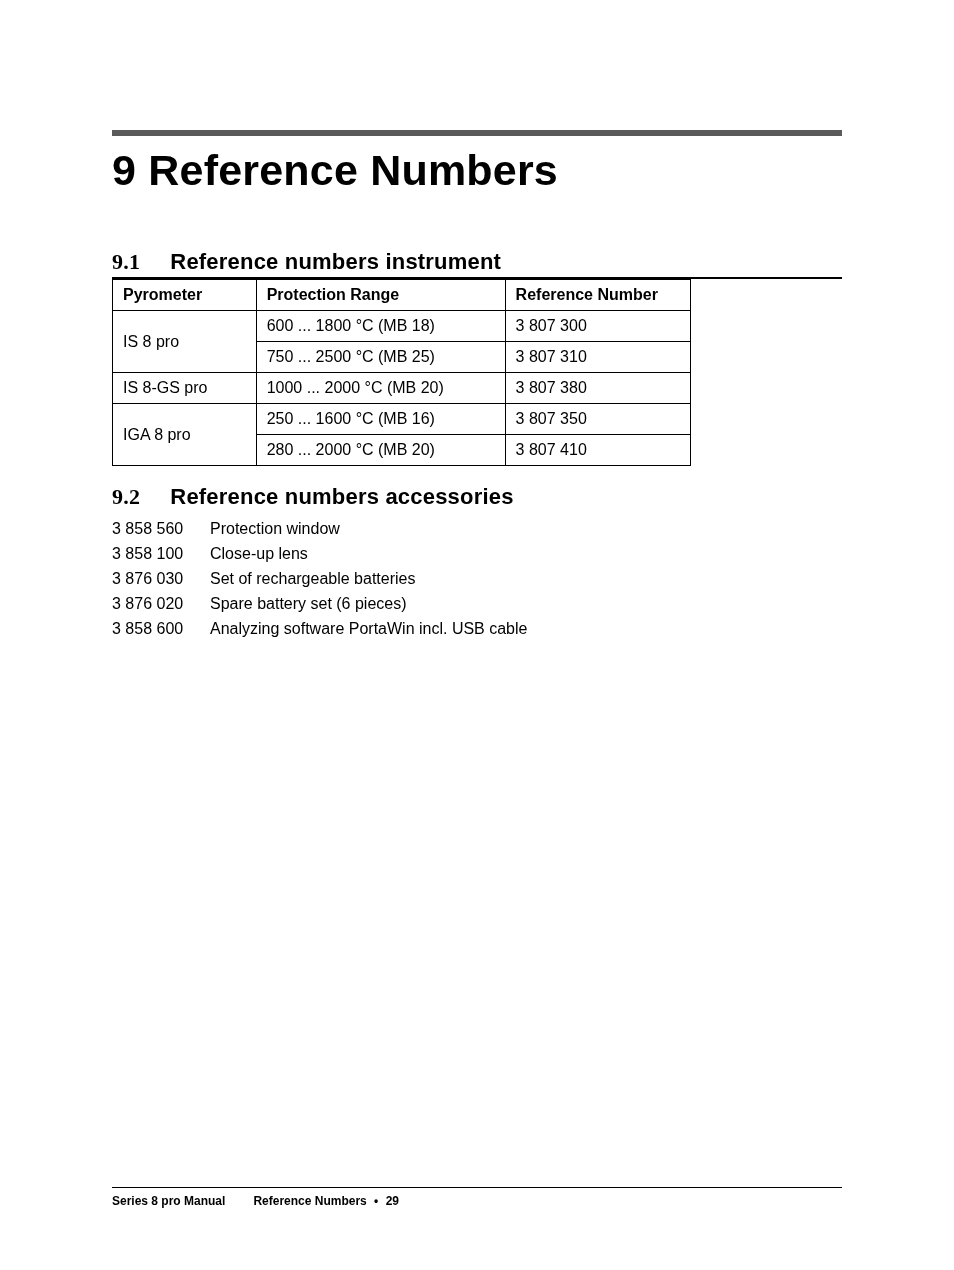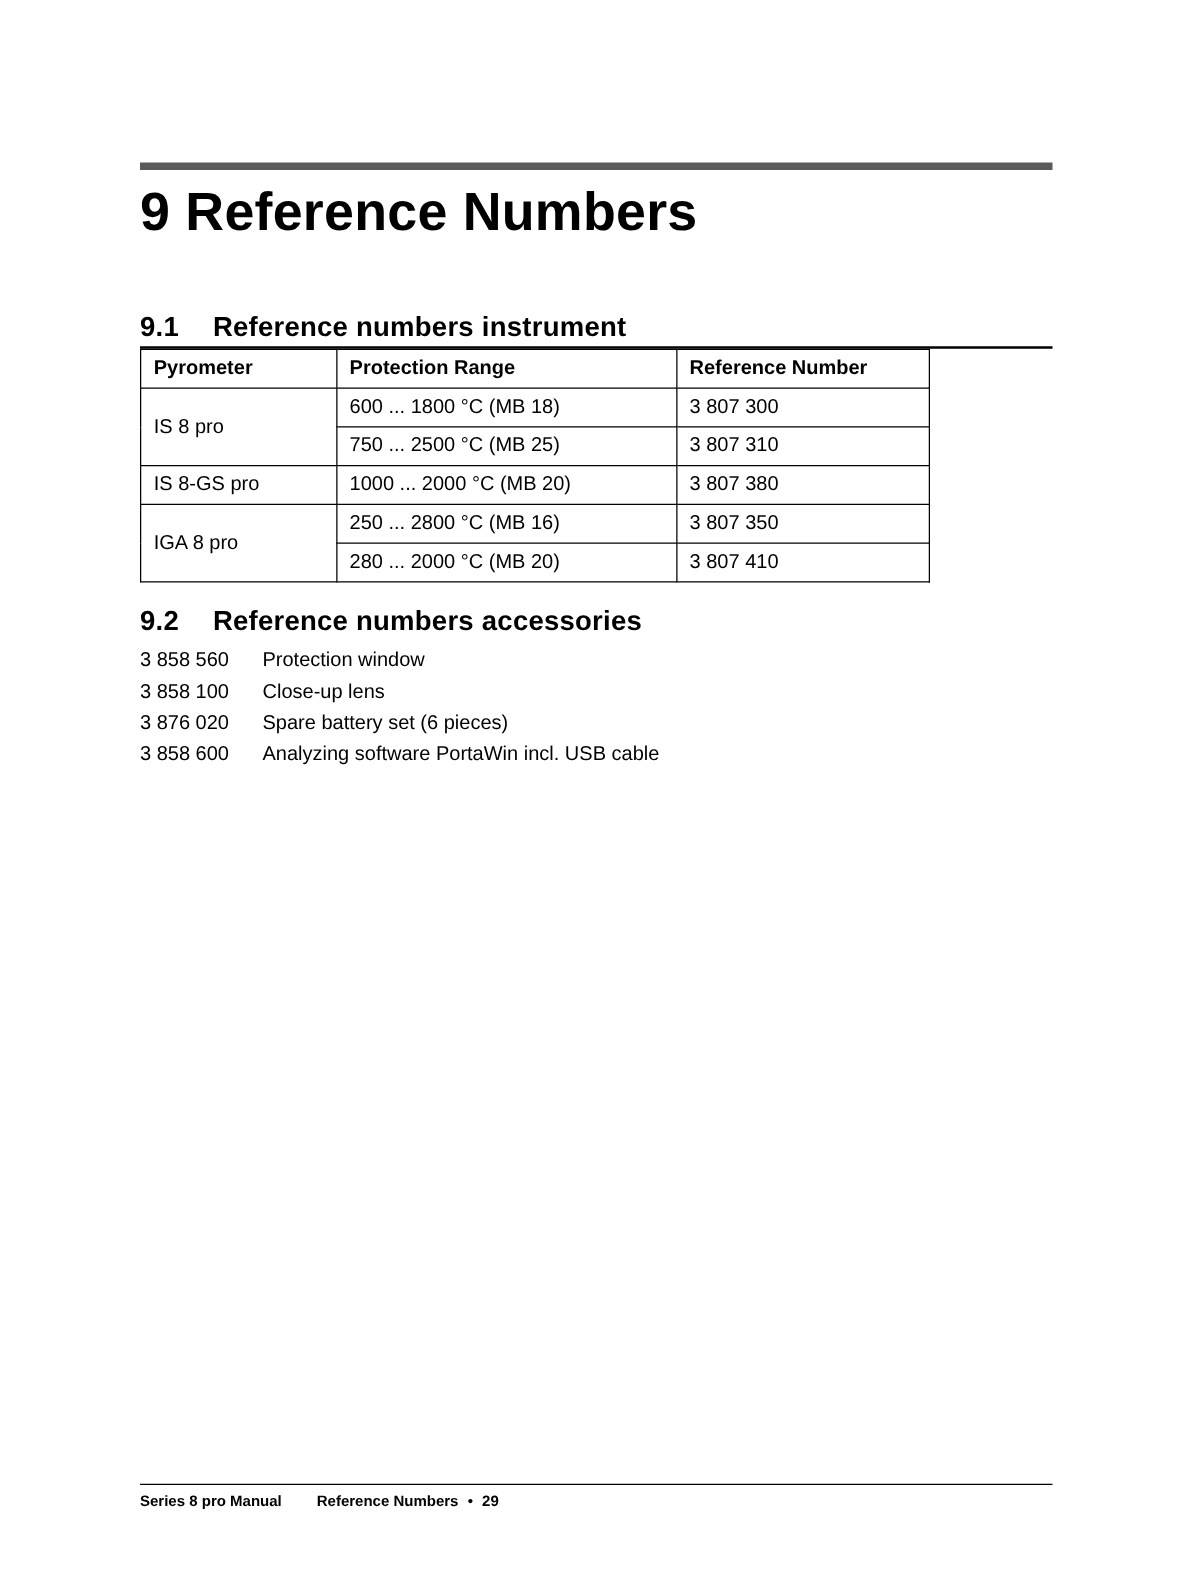--- a/index.html
+++ b/index.html
@@ -36,24 +36,25 @@
     letter-spacing: 0.2px;
   }
   h2.with-rule {
     border-bottom: 2px solid #000;
     padding-bottom: 2px;
     margin-bottom: 0;
   }
   h2 .secnum {
     display: inline-block;
     min-width: 52px;
+    font-family: Liberation Serif, serif;
   }
   table.instr {
     border-collapse: collapse;
-    width: 632px;
+    width: 579px;
     font-size: 16px;
   }
   table.instr th, table.instr td {
     border: 1px solid #000;
     padding: 5px 8px 5px 10px;
     text-align: left;
     vertical-align: middle;
     height: 20px;
   }
   table.instr th {
@@ -148,21 +149,21 @@
           <td>750 ... 2500 °C (MB 25)</td>
           <td class="center">3 807 310</td>
         </tr>
         <tr>
           <td>IS 8-GS pro</td>
           <td>1000 ... 2000 °C (MB 20)</td>
           <td class="center">3 807 380</td>
         </tr>
         <tr>
           <td rowspan="2">IGA 8 pro</td>
-          <td>250 ... 2800 °C (MB 16)</td>
+          <td>250 ... 1600 °C (MB 16)</td>
           <td class="center">3 807 350</td>
         </tr>
         <tr>
           <td>280 ... 2000 °C (MB 20)</td>
           <td class="center">3 807 410</td>
         </tr>
       </tbody>
   </table>
 
   <div class="accessories">
@@ -171,20 +172,24 @@
       <span>Reference numbers accessories</span>
     </h2>
     <div class="acc-list" id="acc-list">
         <div class="acc-row">
           <div class="acc-ref">3 858 560</div>
           <div class="acc-desc">Protection window</div>
         </div>
         <div class="acc-row">
           <div class="acc-ref">3 858 100</div>
           <div class="acc-desc">Close-up lens</div>
+        </div>
+        <div class="acc-row">
+          <div class="acc-ref">3 876 030</div>
+          <div class="acc-desc">Set of rechargeable batteries</div>
         </div>
         <div class="acc-row">
           <div class="acc-ref">3 876 020</div>
           <div class="acc-desc">Spare battery set (6 pieces)</div>
         </div>
         <div class="acc-row">
           <div class="acc-ref">3 858 600</div>
           <div class="acc-desc">Analyzing software PortaWin incl. USB cable</div>
         </div>
       </div>

